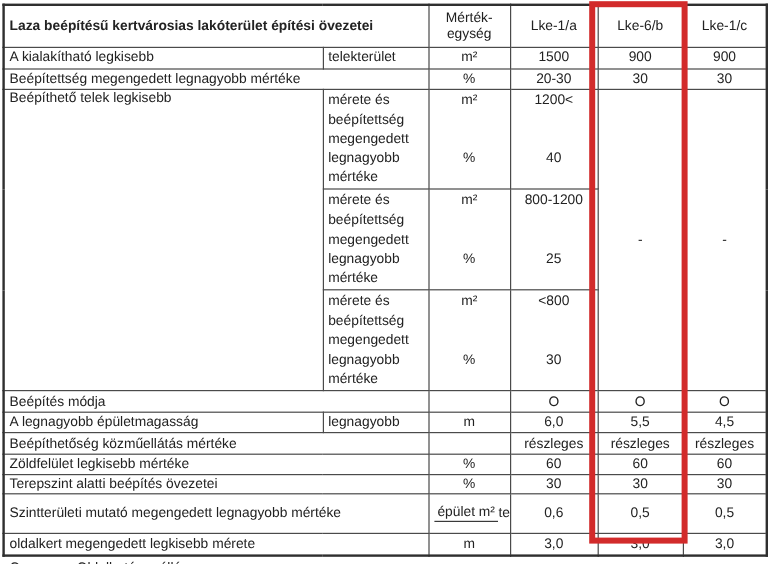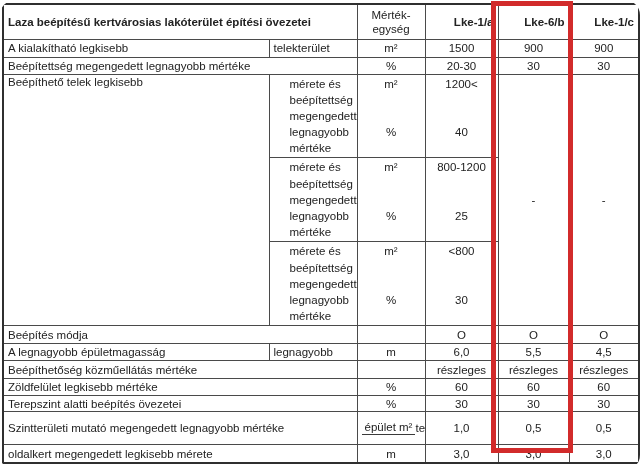--- a/index.html
+++ b/index.html
@@ -3,49 +3,49 @@
 <meta charset="utf-8">
 <style>
   * { box-sizing: border-box; }
   html, body {
     margin: 0; padding: 0;
     width: 640px; height: 470px;
     background: #ffffff;
     font-family: "Liberation Sans", "DejaVu Sans", sans-serif;
     color: #222222;
   }
-  .page { position: relative; width: 640px; height: 470px; overflow: hidden; border-radius: 15px; }
+  .page { position: relative; width: 640px; height: 470px; overflow: hidden; }
 
   table.zoning {
     border-collapse: collapse;
     table-layout: fixed;
     margin: 3px 0 0 2px;
     width: 636px;
   }
   table.zoning td {
     border: 1px solid #4a4a4a;
     font-size: 11.5px;
     padding: 1px 4px;
     overflow: hidden;
     white-space: nowrap;
   }
   table.zoning { border: 2px solid #2f2f2f; }
 
   td.label  { text-align: left; }
   td.center { text-align: center; padding: 1px 2px; }
-  td.bold   { font-weight: bold; text-align: right; }
+  td.bold   { font-weight: normal; }
   td.vtop   { vertical-align: top; }
 
   .hdr-title { font-weight: bold; font-size: 11.5px; }
   .hdr-unit div { text-align: center; font-weight: normal; line-height: 14px; }
 
   
   td.block { vertical-align: top; padding-top: 1px; }
   .ln { height: 16.2px; line-height: 16.2px; }
-  td.block.sub .ln { text-align: left; margin-left: 16px; }
+  td.block.sub .ln { text-align: left; }
   td.block.num .ln { text-align: center; }
 
   
   .frac { display: flex; flex-direction: row; align-items: flex-start; }
   .frac .top { border-bottom: 1px solid #3a3a3a; padding: 0 3px 1px 3px; }
   .frac .bot { padding-top: 1px; }
 
   
   .highlight-box {
     position: absolute;
@@ -223,21 +223,21 @@
     </tr>
 
     <tr style="height:33px">
       <td colspan="2" class="label">Szintterületi mutató megengedett legnagyobb mértéke</td>
       <td class="center">
         <div class="frac">
           <span class="top">épület m²</span>
           <span class="bot">telek m²</span>
         </div>
       </td>
-      <td class="center">1,0</td>
+      <td class="center">0,6</td>
       <td class="center">0,5</td>
       <td class="center">0,5</td>
     </tr>
 
     <tr style="height:18px">
       <td colspan="2" class="label">oldalkert megengedett legkisebb mérete</td>
       <td class="center">m</td>
       <td class="center">3,0</td>
       <td class="center">3,0</td>
       <td class="center">3,0</td>

